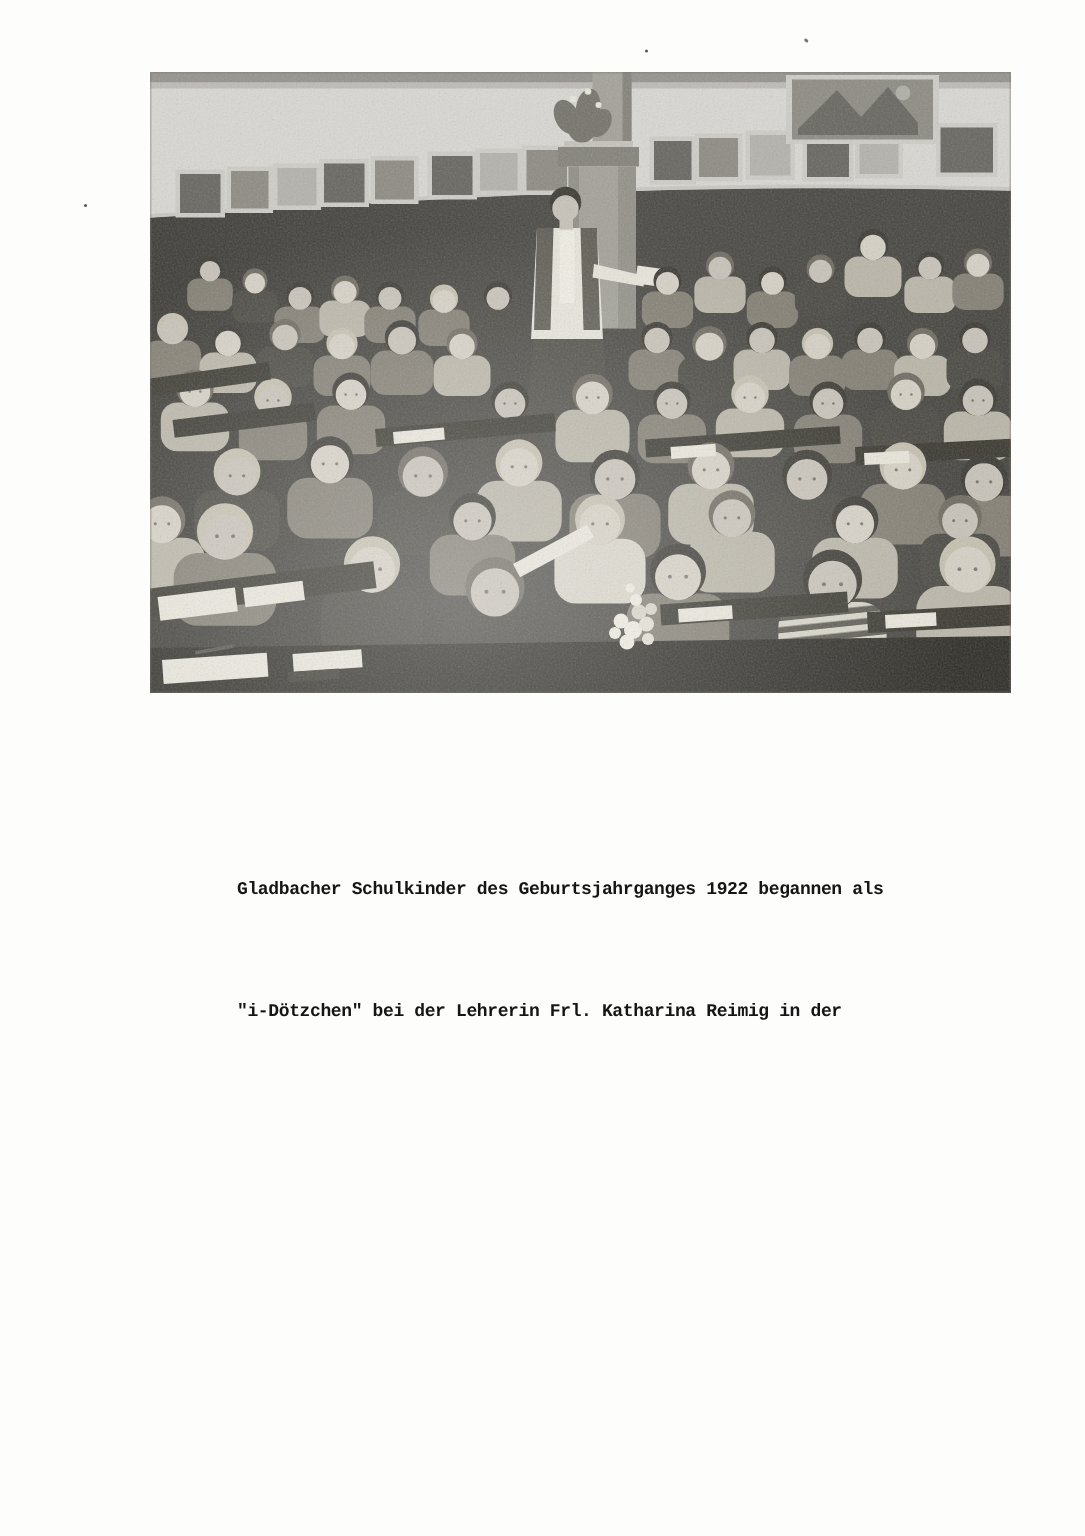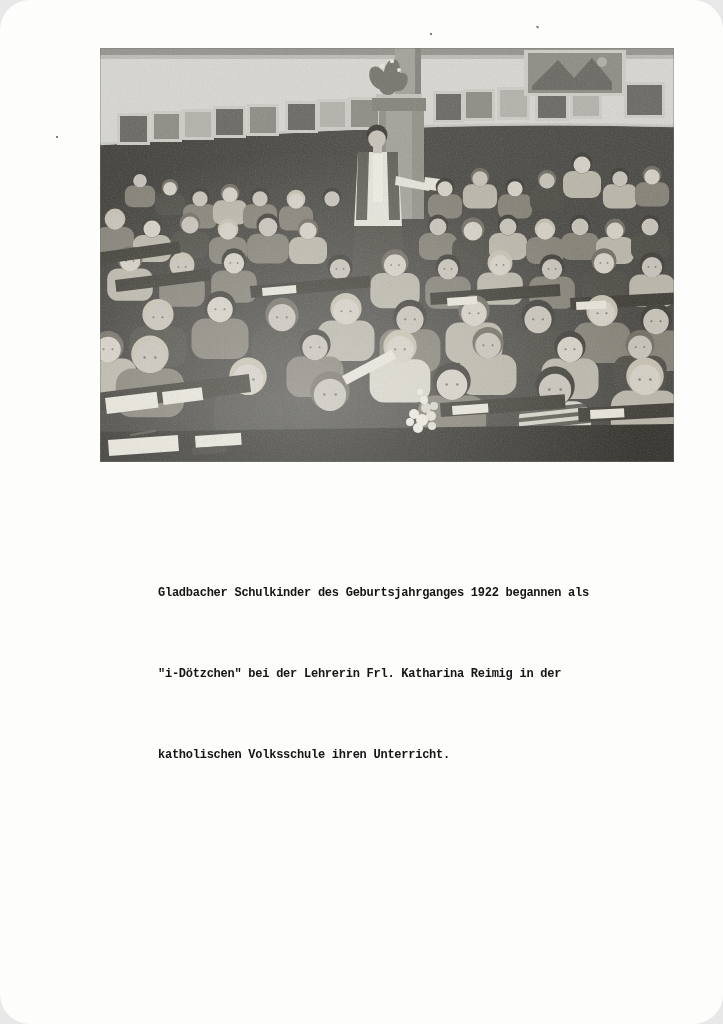--- a/index.html
+++ b/index.html
@@ -3,21 +3,20 @@
 <meta charset="utf-8">
 <style>
   html,body{margin:0;padding:0;background:#e8e8e8;}
   .page{
     position:relative;
     width:723px;height:1024px;
     margin:0 auto;
     background:#fdfdfc;
     overflow:hidden;
     font-family:"Liberation Sans",sans-serif;
-    border-radius:30px;
   }
   .photo{
     position:absolute;left:100px;top:48px;width:574px;height:414px;
     overflow:hidden;
   }
   .photo svg{display:block;}
   .caption{
     position:absolute;left:158px;top:526px;
     font-family:"Liberation Mono","DejaVu Sans Mono",monospace;
     font-size:12px;font-weight:bold;letter-spacing:-0.25px;
@@ -419,19 +418,18 @@
 
       <rect x="0" y="0" width="574" height="414" fill="url(#washGrad)" opacity="0.55"></rect>
       <rect x="0" y="0" width="574" height="414" filter="url(#grain)" opacity="0.22"></rect>
       <rect x="0.5" y="0.5" width="573" height="413" fill="none" stroke="#7a7872" stroke-opacity="0.4"></rect>
     </svg>
   </div>
 
   <div class="caption">
     <div>Gladbacher Schulkinder des Geburtsjahrganges 1922 begannen als</div>
     <div>"i-Dötzchen" bei der Lehrerin Frl. Katharina Reimig in der</div>
-    <div>katholischen Volksschule ihren Unterricht.</div>
   </div>
 
   <div class="speck s1"></div>
   <div class="speck s2"></div>
   <div class="speck s3"></div>
 </div>
 
 </body></html>

